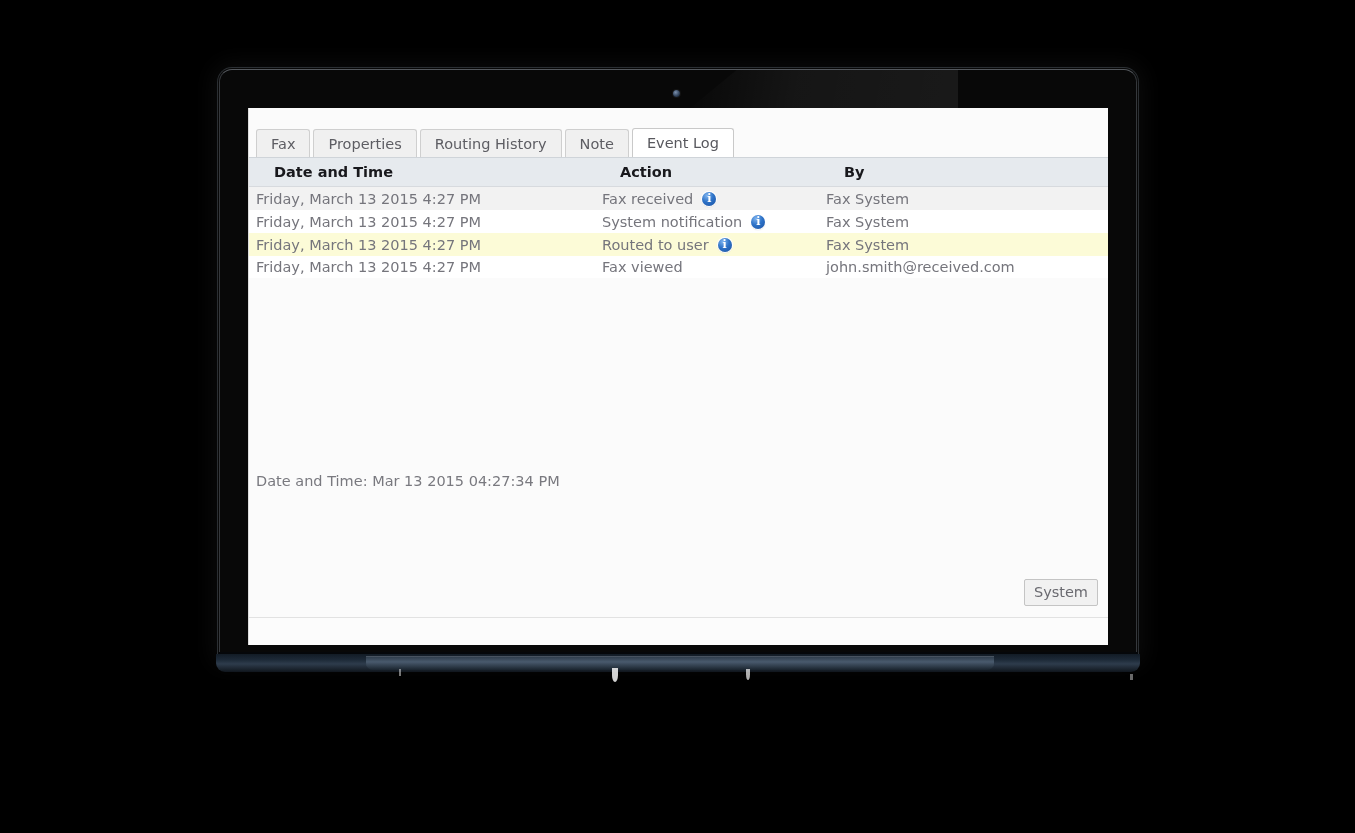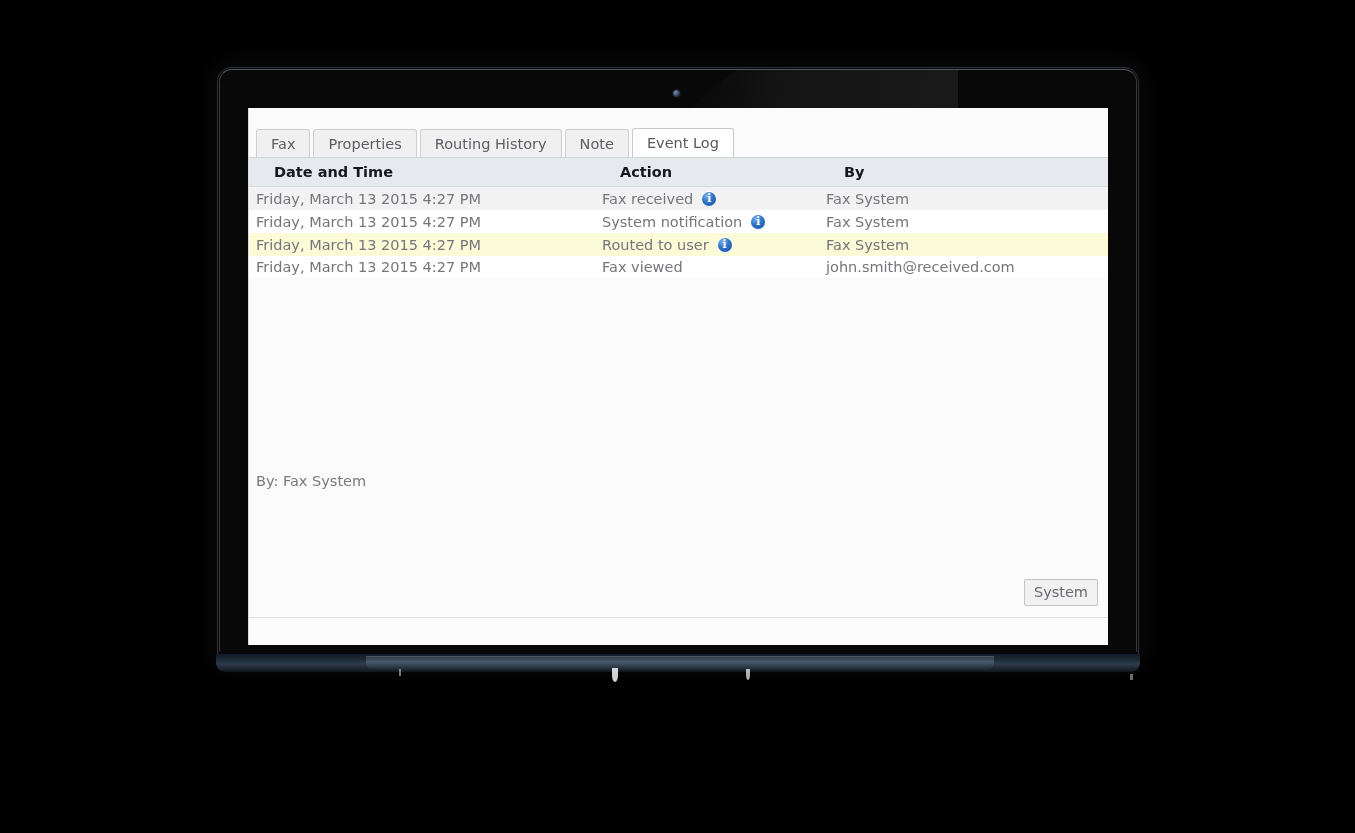--- a/index.html
+++ b/index.html
@@ -269,21 +269,21 @@
               <td>Friday, March 13 2015 4:27 PM</td>
               <td><span>Fax viewed</span></td>
               <td>john.smith@received.com</td>
             </tr>
           </tbody>
         </table>
 
         <div id="table-spacer"></div>
 
         <div id="detail-pane">
-          <div class="detail-line">By: Fax System</div>
+          <div class="detail-line">Date and Time: Mar 13 2015 04:27:34 PM</div>
           <div class="detail-gap"></div>
 
           <div id="export-row">
             <button id="export-button">System</button>
           </div>
           <div id="footer-rule"></div>
           <div id="footer-strip"></div>
         </div>
 
       </div>

